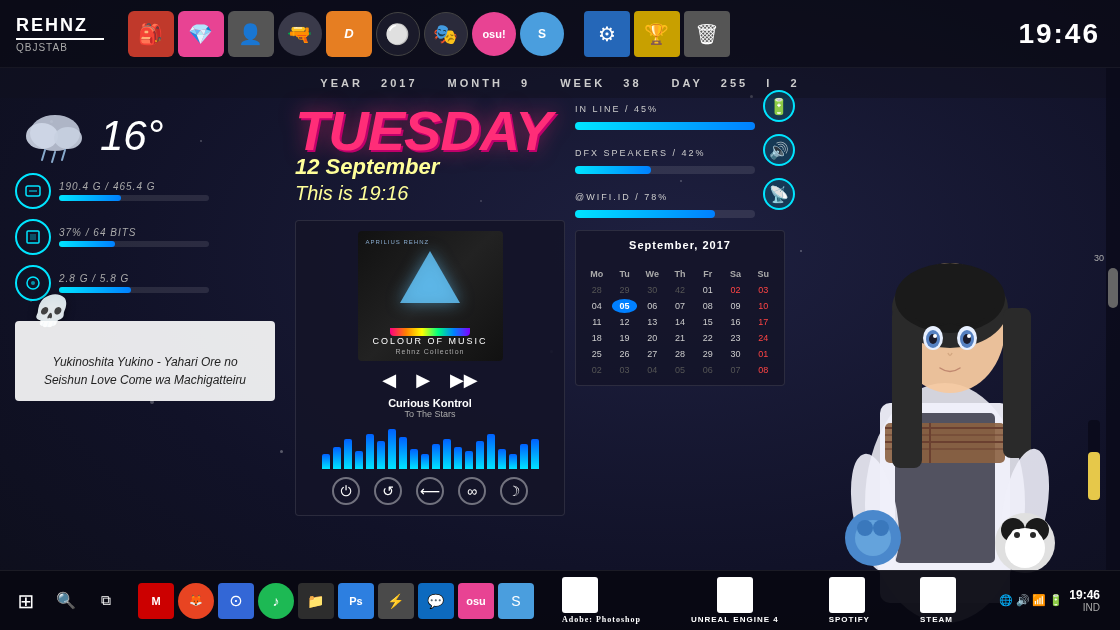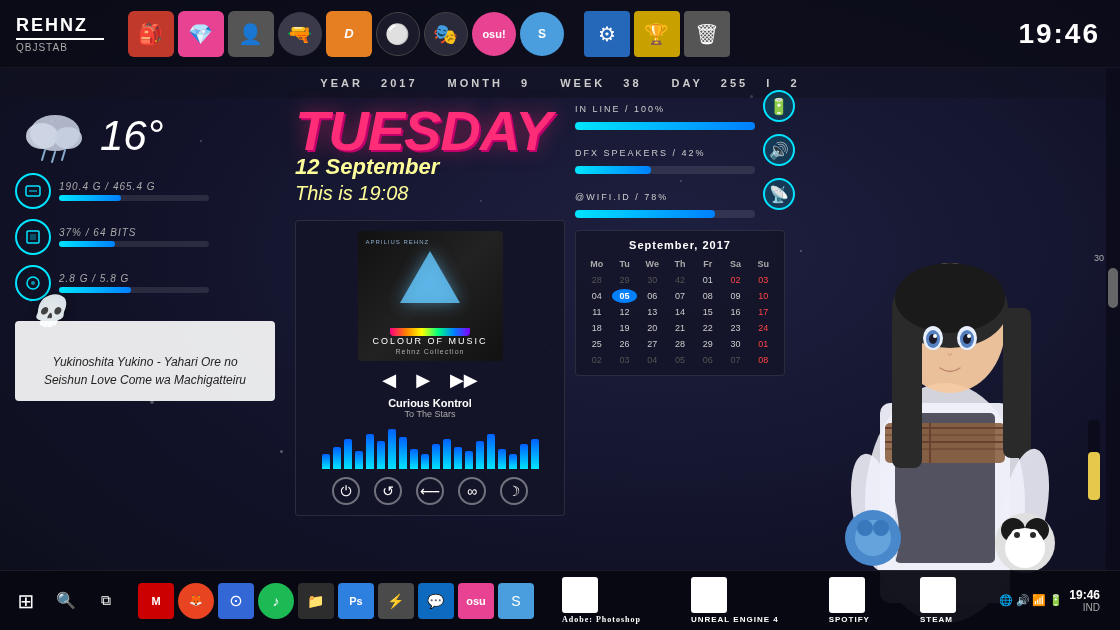--- a/index.html
+++ b/index.html
@@ -436,21 +436,21 @@
       border-radius: 4px;
       padding: 8px;
       width: 210px;
       margin-top: 10px;
     }
     .cal-header {
       text-align: center;
       font-size: 11px;
       color: #fff;
       font-weight: 600;
-      margin-bottom: 6px;
+      margin-bottom: 16px;
       letter-spacing: 1px;
     }
     .cal-grid {
       display: grid;
       grid-template-columns: repeat(7, 1fr);
       gap: 2px;
     }
     .cal-cell {
       text-align: center;
       font-size: 9px;
@@ -660,21 +660,21 @@
         <div class="skull">💀</div>
         <div class="note-widget">
           <div style="margin-top:20px;">Yukinoshita Yukino - Yahari Ore no Seishun Love Come wa Machigatteiru</div>
         </div>
       </div>
     </div>
 
     <div class="center-panel">
       <div class="day-title">TUESDAY</div>
       <div class="day-date">12 September</div>
-      <div class="day-time">This is 19:08</div>
+      <div class="day-time">This is 19:16</div>
 
       <div class="music-player">
         <div class="album-art">
           <span class="album-brand">APRILIUS REHNZ</span>
           <div class="album-prism"></div>
           <div class="album-rainbow"></div>
           <div class="album-title">COLOUR OF MUSIC</div>
           <div class="album-subtitle">Rehnz Collection</div>
         </div>
         <div class="player-controls">
@@ -717,21 +717,21 @@
           <div class="p-btn">∞</div>
           <div class="p-btn">☽</div>
         </div>
       </div>
     </div>
 
     <div class="right-stats">
 
       <div class="hw-stat">
         <div style="display:flex;align-items:center;justify-content:space-between;">
-          <div class="hw-label">IN LINE / 100%</div>
+          <div class="hw-label">IN LINE / 45%</div>
           <div class="hw-icon">🔋</div>
         </div>
         <div class="hw-bar-wrap">
           <div class="hw-bar" style="width:100%"></div>
         </div>
       </div>
 
       <div class="hw-stat">
         <div style="display:flex;align-items:center;justify-content:space-between;">
           <div class="hw-label">DFX SPEAKERS / 42%</div>
@@ -891,21 +891,21 @@
       <div style="width:36px;height:36px;background:#0d6abf;border-radius:4px;display:flex;align-items:center;justify-content:center;font-size:14px;cursor:pointer;">💬</div>
       <div style="width:36px;height:36px;background:#e84393;border-radius:4px;display:flex;align-items:center;justify-content:center;font-size:11px;font-weight:700;cursor:pointer;">osu</div>
       <div style="width:36px;height:36px;background:#4a9ede;border-radius:4px;display:flex;align-items:center;justify-content:center;font-size:14px;cursor:pointer;">S</div>
     </div>
 
     <div style="flex:1;display:flex;gap:20px;margin-left:20px;">
       <div style="display:flex;flex-direction:column;align-items:flex-start;gap:2px;font-family:Liberation Serif, serif;">
         <div style="width:36px;height:36px;background:#fff;border-radius:3px;display:flex;align-items:center;justify-content:center;">▽</div>
         <span style="font-size:8px;letter-spacing:1px;font-weight:700;color:#fff;">Adobe: Photoshop</span>
       </div>
-      <div style="display:flex;flex-direction:column;align-items:flex-start;gap:2px;margin-left:30px;">
+      <div style="display:flex;flex-direction:column;align-items:center;gap:2px;margin-left:30px;">
         <div style="width:36px;height:36px;background:#fff;border-radius:3px;display:flex;align-items:center;justify-content:center;">▽</div>
         <span style="font-size:8px;letter-spacing:1px;font-weight:700;color:#fff;">UNREAL ENGINE 4</span>
       </div>
       <div style="display:flex;flex-direction:column;align-items:flex-start;gap:2px;margin-left:30px;">
         <div style="width:36px;height:36px;background:#fff;border-radius:3px;display:flex;align-items:center;justify-content:center;">▽</div>
         <span style="font-size:8px;letter-spacing:1px;font-weight:700;color:#fff;">SPOTIFY</span>
       </div>
       <div style="display:flex;flex-direction:column;align-items:flex-start;gap:2px;margin-left:30px;">
         <div style="width:36px;height:36px;background:#fff;border-radius:3px;display:flex;align-items:center;justify-content:center;">▽</div>
         <span style="font-size:8px;letter-spacing:1px;font-weight:700;color:#fff;">STEAM</span>

